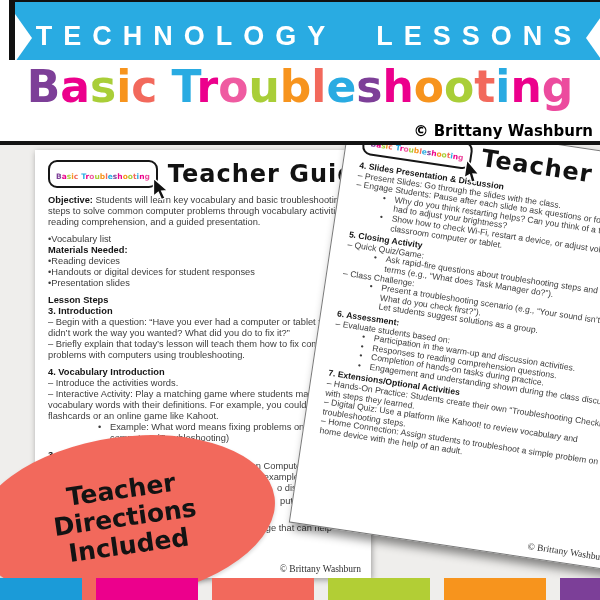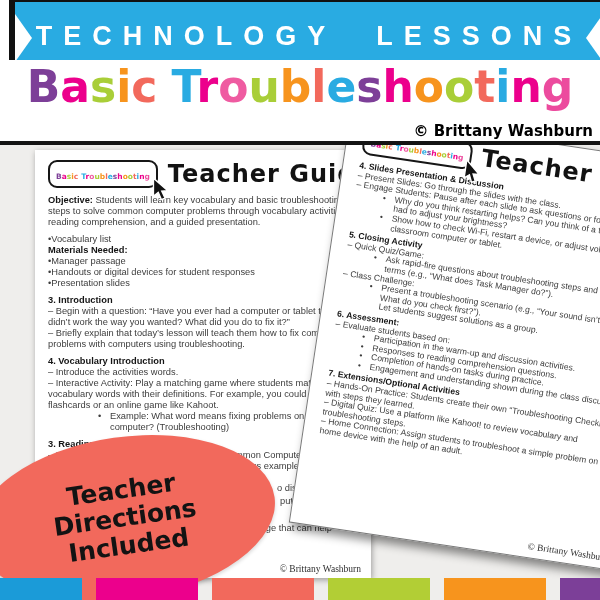--- a/index.html
+++ b/index.html
@@ -108,24 +108,25 @@
             <path d="M1 0.8 L1 13.6 L4.4 10.9 L6.6 16 L9.2 14.9 L6.9 10 L11.2 9.7 Z" fill="#121212" stroke="#ffffff" stroke-width="1"></path>
           </svg>
         </div>
         <div class="pg-title">Teacher Guide</div>
       </div>
       <div class="pg-body" id="left-body">
           <div class="ln p"><b>Objective:</b> Students will learn key vocabulary and basic troubleshooting steps to solve common computer problems through vocabulary activities, reading comprehension, and a guided presentation.</div>
           <div class="ln g"></div>
           <div class="ln p">•Vocabulary list</div>
           <div class="ln h">Materials Needed:</div>
-          <div class="ln p">•Manager passage</div>
+          <div class="ln p">•Reading devices</div>
           <div class="ln p">•Handouts or digital devices for student responses</div>
           <div class="ln p">•Presentation slides</div>
           <div class="ln g"></div>
+          <div class="ln h">Lesson Steps</div>
           <div class="ln h">3.  Introduction</div>
           <div class="ln p">– Begin with a question: “Have you ever had a computer or tablet that didn’t work the way you wanted? What did you do to fix it?”</div>
           <div class="ln p">– Briefly explain that today’s lesson will teach them how to fix common problems with computers using troubleshooting.</div>
           <div class="ln g"></div>
           <div class="ln h">4. Vocabulary Introduction</div>
           <div class="ln p">– Introduce the activities words.</div>
           <div class="ln p">– Interactive Activity: Play a matching game where students match vocabulary words with their definitions. For example, you could use flashcards or an online game like Kahoot.</div>
           <div class="ln b">Example: What word means fixing problems on your computer? (Troubleshooting)</div>
           <div class="ln g"></div>
           <div class="ln h">3. Reading Activity</div>

